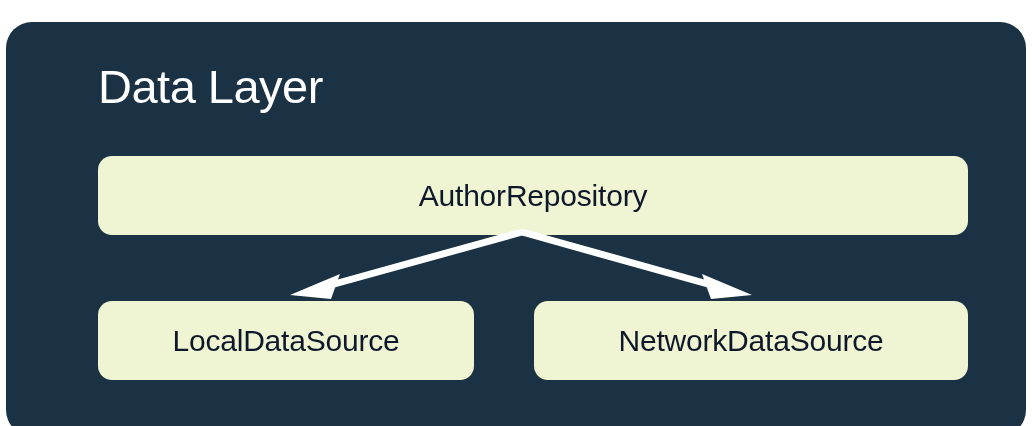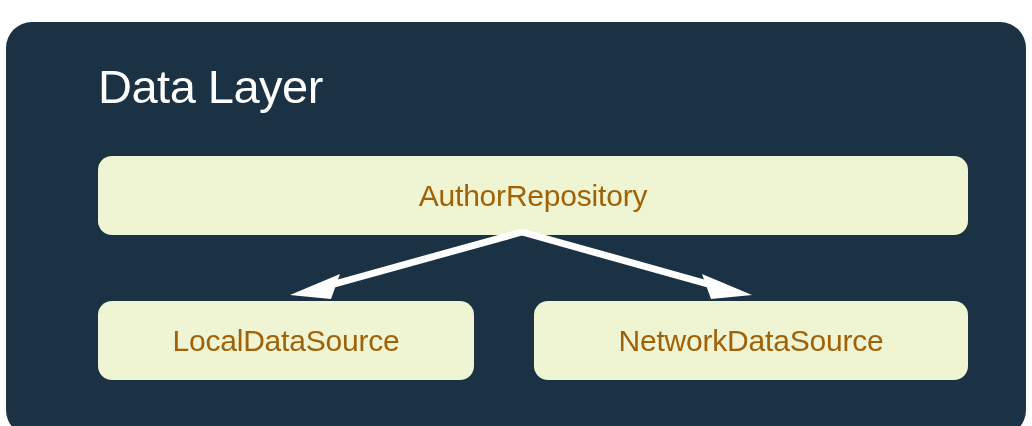--- a/index.html
+++ b/index.html
@@ -52,21 +52,21 @@
     background: #eff4d2;
     border-radius: 14px;
     display: flex;
     align-items: center;
     justify-content: center;
     box-sizing: border-box;
   }
   .node-label {
     font-size: 30px;
     font-weight: 400;
-    color: #a16207;
+    color: #0f172a;
     letter-spacing: -0.2px;
     white-space: nowrap;
     line-height: 1;
   }
 
   #node-repository {
     left: 92px;
     top: 134px;
     width: 870px;
     height: 79px;

